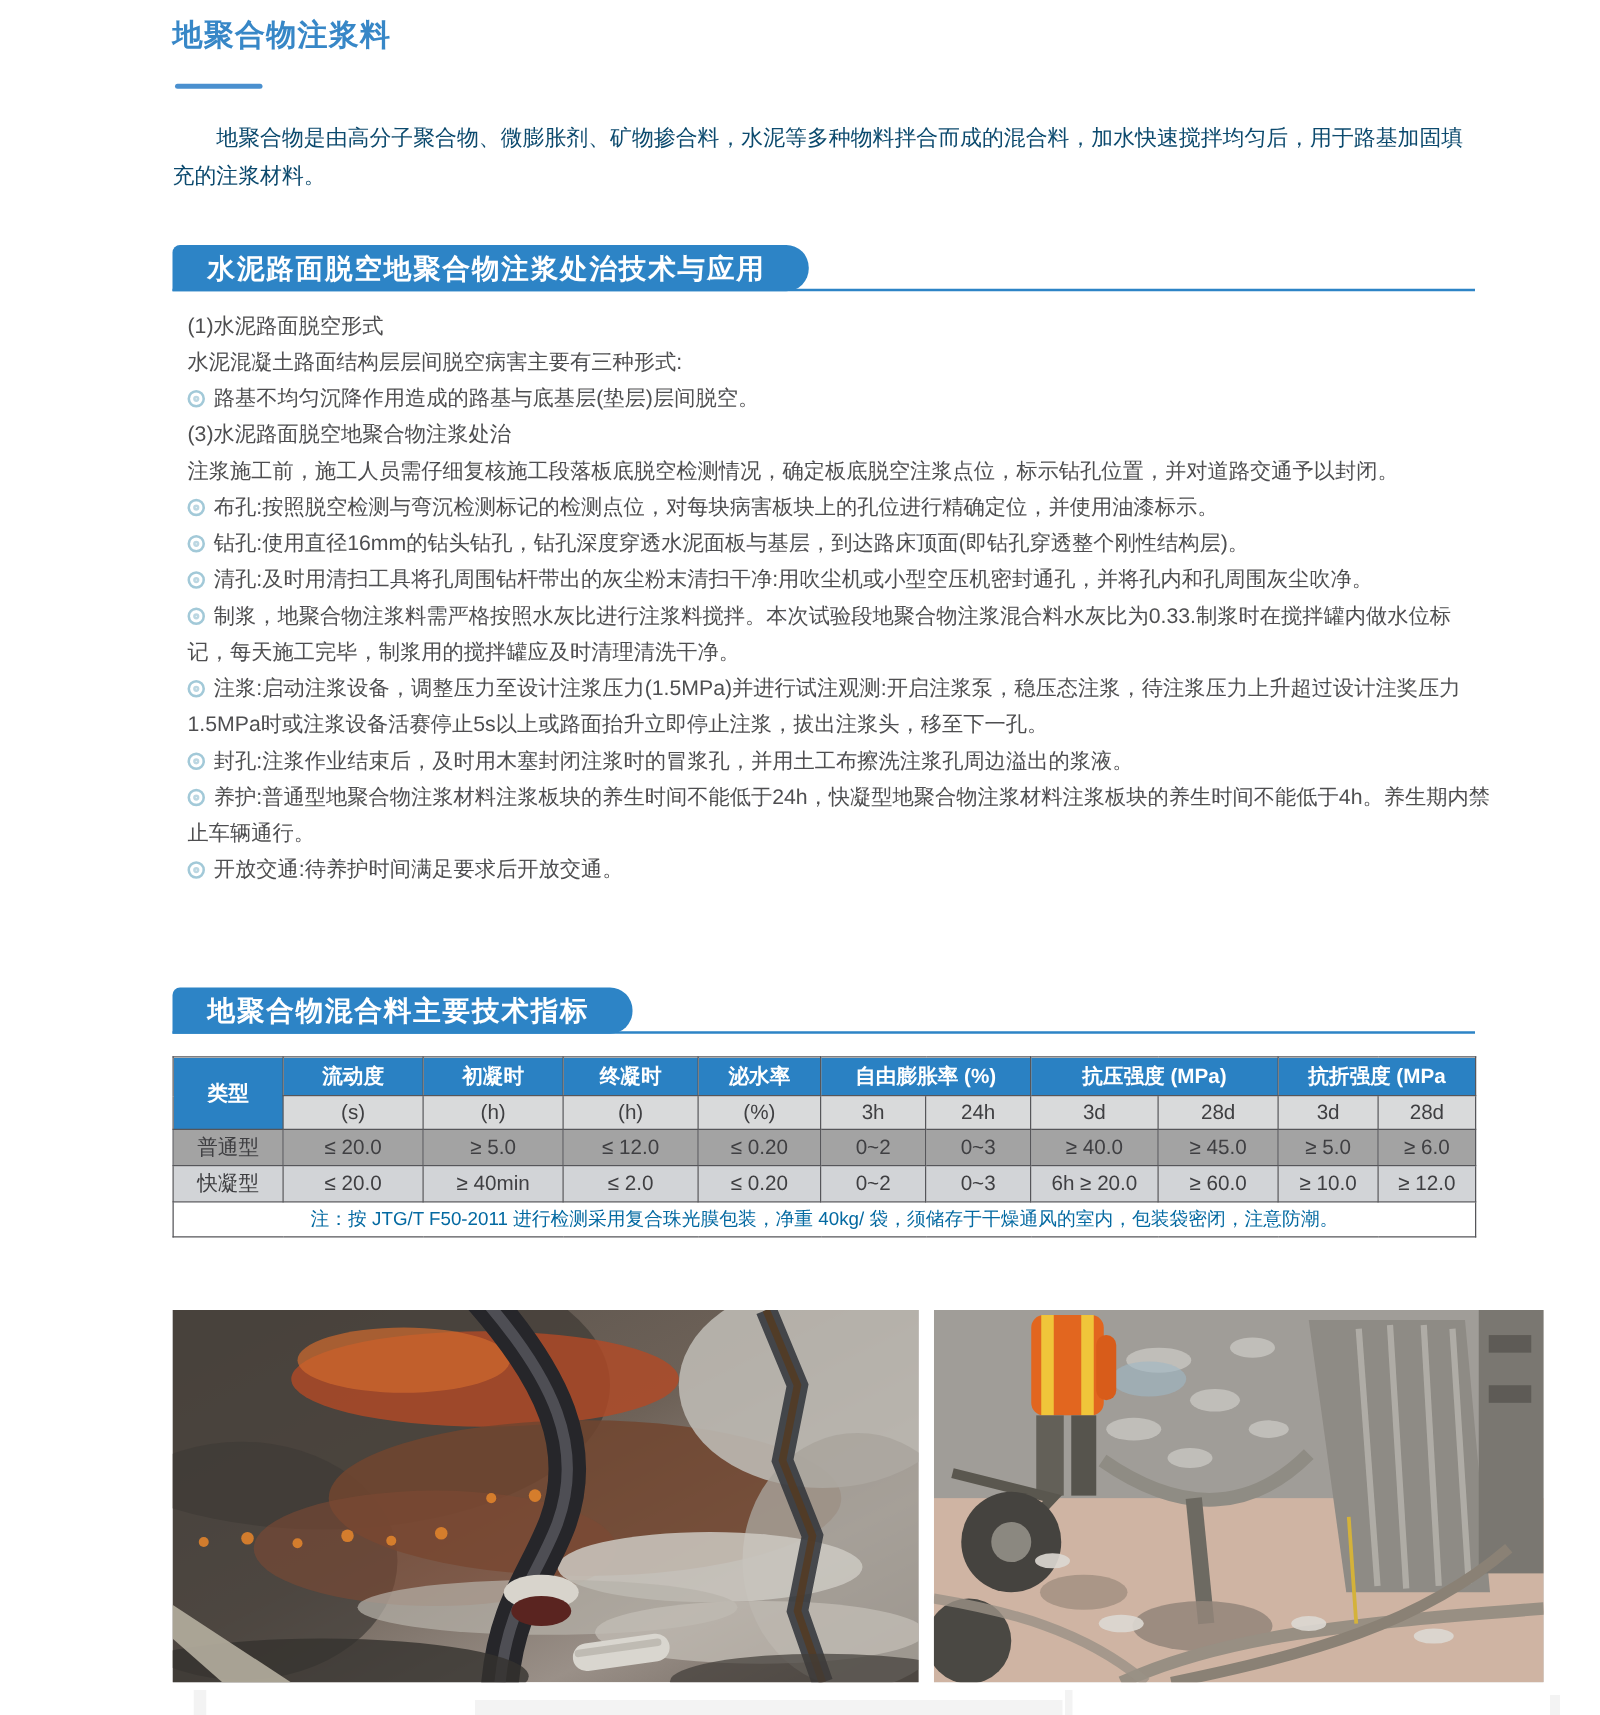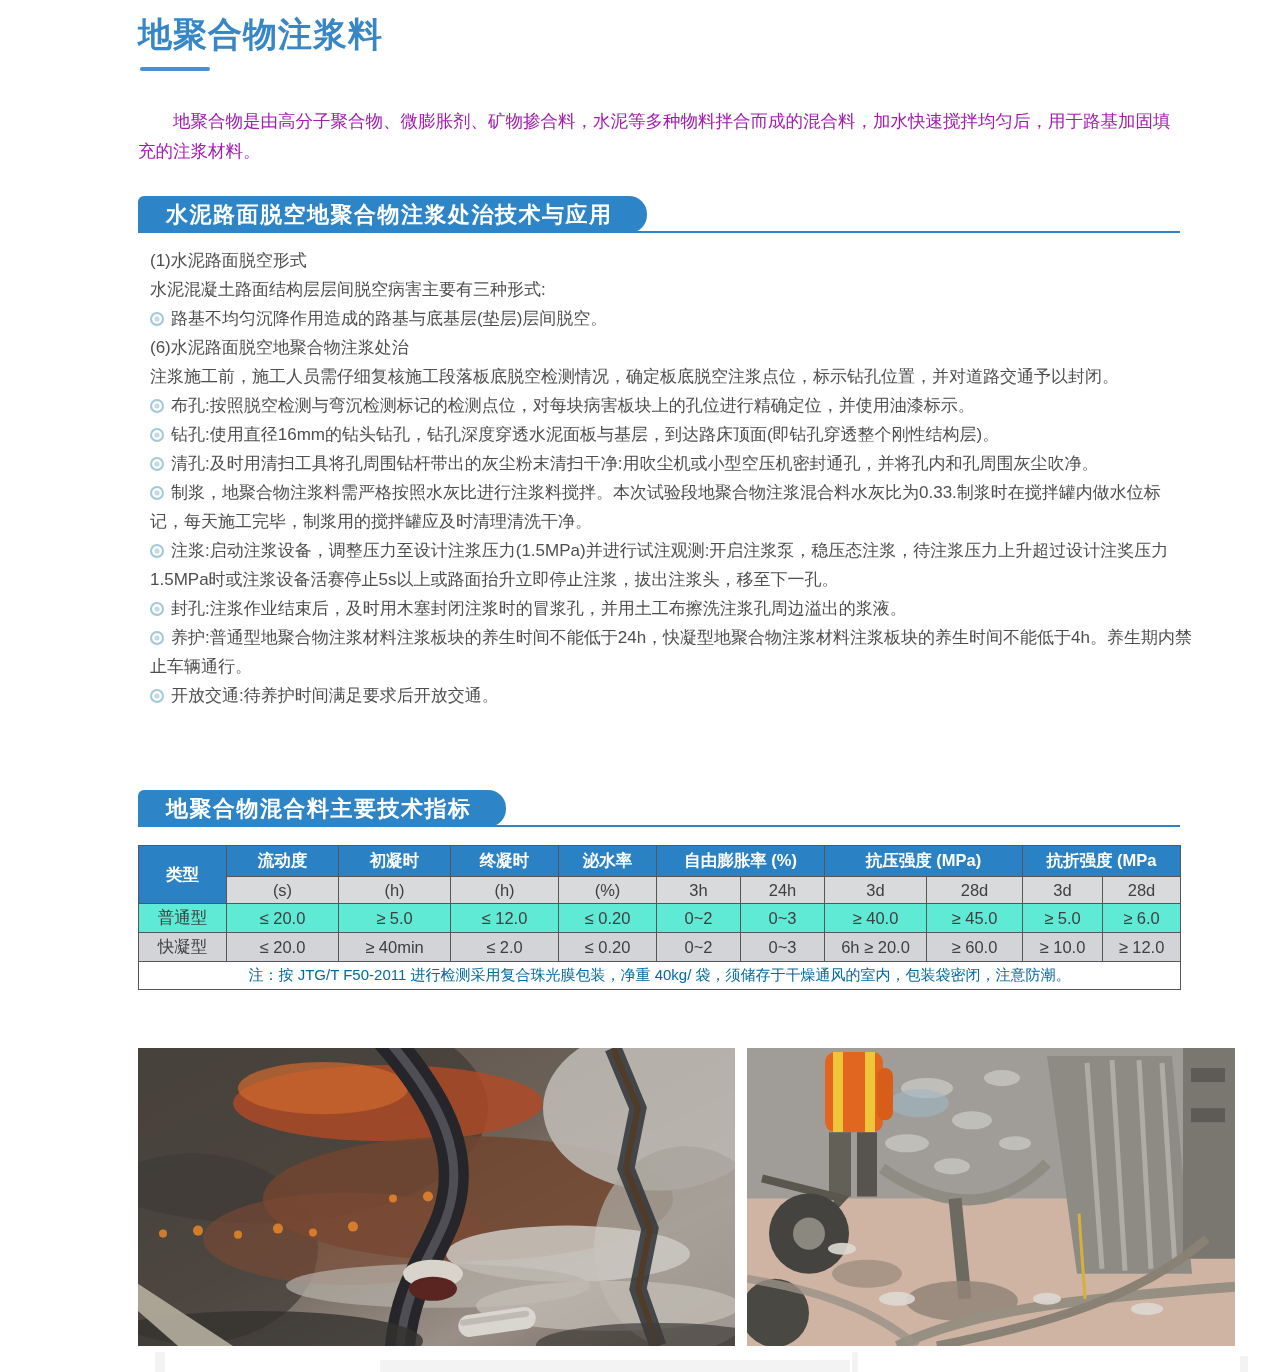--- a/index.html
+++ b/index.html
@@ -9,29 +9,29 @@
     width:1280px; height:1372px;
     background:#ffffff;
     overflow:hidden;
     font-family:"Liberation Sans","DejaVu Sans",sans-serif;
     color:#4e4e50;
   }
   .content { position:absolute; left:138px; top:0; width:1042px; height:1372px; }
 
   .page-title {
     position:absolute; top:12px; left:0;
-    font-size:34px; font-weight:bold; color:#3787c7; letter-spacing:1px;
+    font-size:24px; font-weight:bold; color:#3787c7; letter-spacing:1px;
   }
   .title-dash {
     position:absolute; top:67px; left:2px;
     width:70px; height:4px; background:#4a90cf; border-radius:2px;
   }
   .intro {
-    position:absolute; top:106px; left:0; width:1042px;
-    font-size:17.5px; line-height:30px; color:#a21caf;
+    position:absolute; top:95px; left:0; width:1042px;
+    font-size:17.5px; line-height:30px; color:#0c4a6e;
     text-indent:2em;
   }
 
   .banner-row { position:absolute; left:0; width:1042px; height:37px;text-decoration:underline; }
   .banner-row.b1 { top:196px; }
   .banner-row.b2 { top:790px; }
   .banner-line {
     position:absolute; left:0; bottom:0; width:100%; height:2.5px;
     background:#2d84c6;
   }
@@ -59,21 +59,21 @@
   }
   table.spec th, table.spec td {
     border:1.6px solid #56565a;
     text-align:center; vertical-align:middle;
     font-size:16.5px; font-weight:normal; color:#3f3f42;
     padding:0; overflow:hidden; white-space:nowrap;
   }
   tr.hrow1 th { height:31px; background:#2a81c3; color:#ffffff; font-weight:bold; }
   th.corner { background:#2a81c3; color:#ffffff; font-weight:bold; }
   tr.hrow2 td { height:27px; background:#d9dadb; }
-  tr.drow  td, tr.drow th { height:29px; background:#5eead4; }
+  tr.drow  td, tr.drow th { height:29px; background:#a3a3a3; }
   tr.drow.alt td, tr.drow.alt th { background:#d2d4d7; }
   tr.noterow td { height:28px; background:#ffffff; font-size:15px; color:#0369a1; }
 
   .photo {
     position:absolute; top:1048px; height:298px; overflow:hidden;
   }
   .photo svg { display:block; width:100%; height:100%; }
   .photo-left  { left:138px; width:597px; }
   .photo-right { left:747px; width:488px; }
 
@@ -92,21 +92,21 @@
 
     <div class="banner-row b1">
       <div class="banner-line"></div>
       <div class="banner-tab">水泥路面脱空地聚合物注浆处治技术与应用</div>
     </div>
 
     <div class="paras">
         <p class="para"><span>(1)水泥路面脱空形式</span></p>
         <p class="para"><span>水泥混凝土路面结构层层间脱空病害主要有三种形式:</span></p>
         <p class="para"><span class="ring"></span><span>路基不均匀沉降作用造成的路基与底基层(垫层)层间脱空。</span></p>
-        <p class="para"><span>(6)水泥路面脱空地聚合物注浆处治</span></p>
+        <p class="para"><span>(3)水泥路面脱空地聚合物注浆处治</span></p>
         <p class="para"><span>注浆施工前，施工人员需仔细复核施工段落板底脱空检测情况，确定板底脱空注浆点位，标示钻孔位置，并对道路交通予以封闭。</span></p>
         <p class="para"><span class="ring"></span><span>布孔:按照脱空检测与弯沉检测标记的检测点位，对每块病害板块上的孔位进行精确定位，并使用油漆标示。</span></p>
         <p class="para"><span class="ring"></span><span>钻孔:使用直径16mm的钻头钻孔，钻孔深度穿透水泥面板与基层，到达路床顶面(即钻孔穿透整个刚性结构层)。</span></p>
         <p class="para"><span class="ring"></span><span>清孔:及时用清扫工具将孔周围钻杆带出的灰尘粉末清扫干净:用吹尘机或小型空压机密封通孔，并将孔内和孔周围灰尘吹净。</span></p>
         <p class="para"><span class="ring"></span><span>制浆，地聚合物注浆料需严格按照水灰比进行注浆料搅拌。本次试验段地聚合物注浆混合料水灰比为0.33.制浆时在搅拌罐内做水位标记，每天施工完毕，制浆用的搅拌罐应及时清理清洗干净。</span></p>
         <p class="para"><span class="ring"></span><span>注浆:启动注浆设备，调整压力至设计注浆压力(1.5MPa)并进行试注观测:开启注浆泵，稳压态注浆，待注浆压力上升超过设计注奖压力1.5MPa时或注浆设备活赛停止5s以上或路面抬升立即停止注浆，拔出注浆头，移至下一孔。</span></p>
         <p class="para"><span class="ring"></span><span>封孔:注浆作业结束后，及时用木塞封闭注浆时的冒浆孔，并用土工布擦洗注浆孔周边溢出的浆液。</span></p>
         <p class="para"><span class="ring"></span><span>养护:普通型地聚合物注浆材料注浆板块的养生时间不能低于24h，快凝型地聚合物注浆材料注浆板块的养生时间不能低于4h。养生期内禁止车辆通行。</span></p>
         <p class="para"><span class="ring"></span><span>开放交通:待养护时间满足要求后开放交通。</span></p>
       </div>

